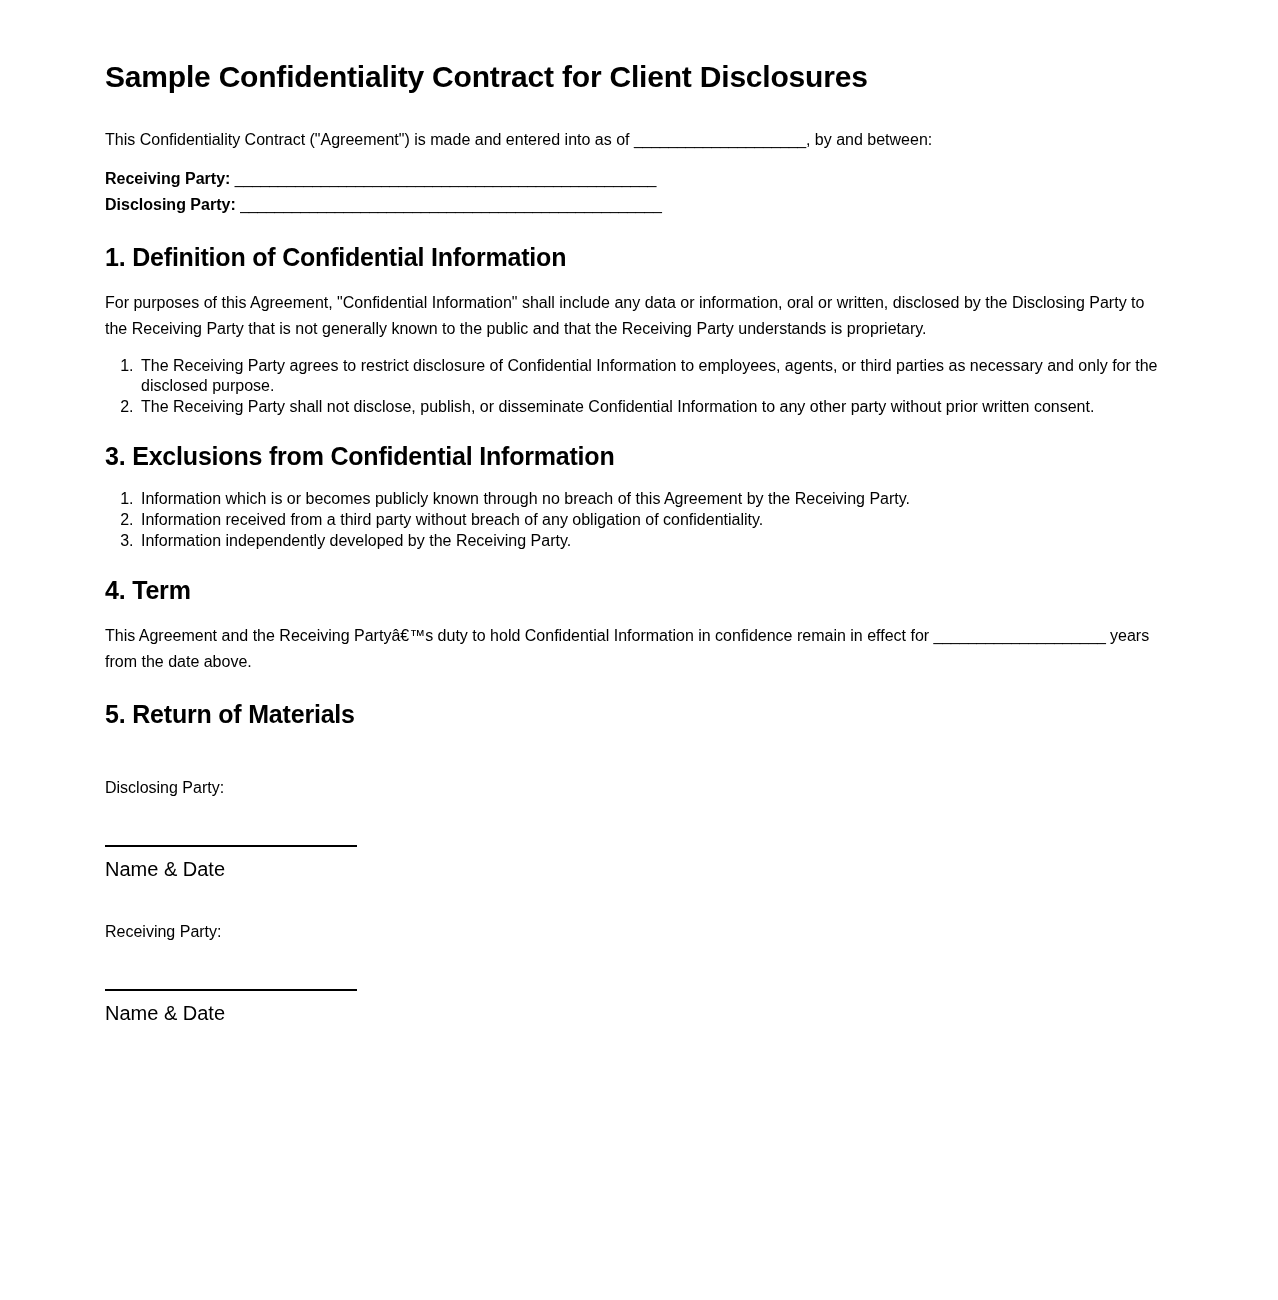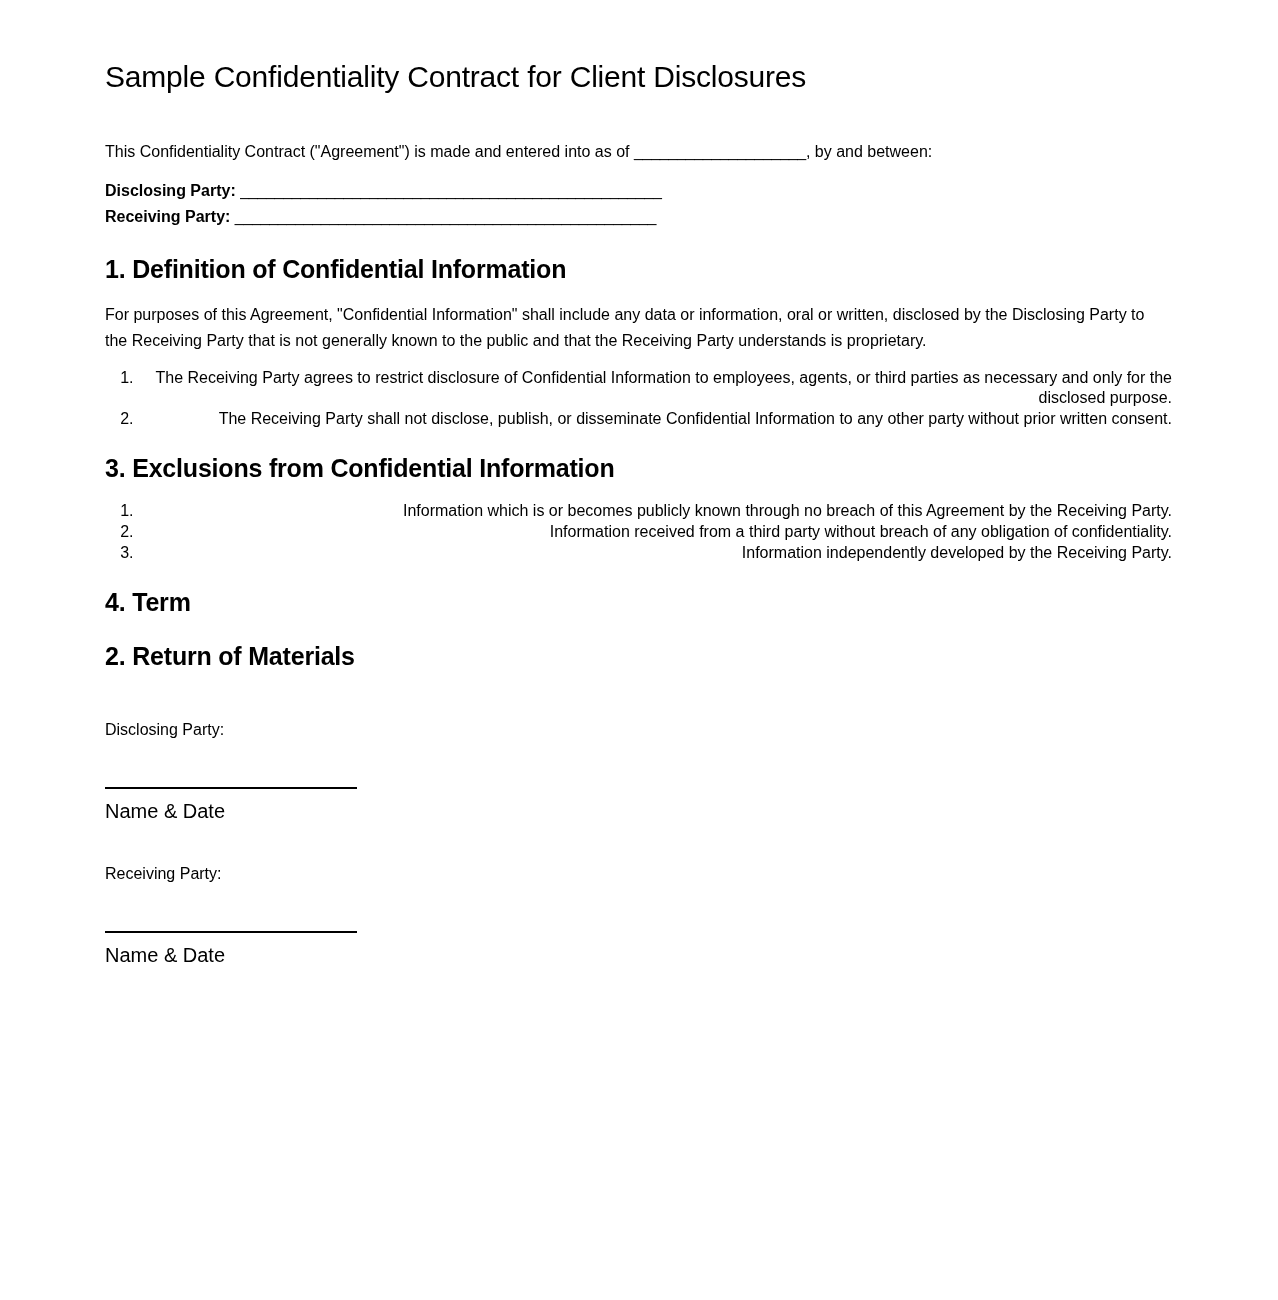--- a/index.html
+++ b/index.html
@@ -17,23 +17,23 @@
     -webkit-font-smoothing: none;
   }
   .page {
     width: 1278px;
     min-height: 1300px;
     background: #ffffff;
     padding: 60px 106px 40px 105px;
   }
   .doc-title {
     font-size: 30px;
-    font-weight: normal;
+    font-weight: bold;
     line-height: 1.15;
-    margin: 0 0 44px 0;
+    margin: 0 0 32px 0;
     letter-spacing: -0.2px;
   }
   p.para {
     font-size: 16px;
     line-height: 1.62;
     margin: 0 4px 14px 0;
   }
   .party-line {
     font-size: 16px;
     line-height: 1.62;
@@ -51,21 +51,20 @@
     font-weight: bold;
     line-height: 1.2;
     margin: 24px 0 18px 0;
     letter-spacing: -0.2px;
   }
   ol.clause-list {
     font-size: 16px;
     line-height: 1.25;
     margin: 0 0 6px 0;
     padding-left: 33px;
-    text-align: right;
   }
   ol.clause-list li {
     margin: 0 0 1px 0;
     padding-left: 3px;
   }
   .sig-block {
     margin-top: 46px;
   }
   .sig-party {
     font-size: 16px;
@@ -89,42 +88,43 @@
 </style>
 </head>
 <body>
 
 <div class="page">
 
   <h1 class="doc-title">Sample Confidentiality Contract for Client Disclosures</h1>
 
   <p class="para"><span>This Confidentiality Contract ("Agreement") is made and entered into as of </span><span class="blank">____________________</span><span>, by and between:</span></p>
 
+  <p class="party-line"><span class="party-label">Receiving Party:</span> <span class="blank">_________________________________________________</span></p>
+
   <p class="party-line"><span class="party-label">Disclosing Party:</span> <span class="blank">_________________________________________________</span></p>
-
-  <p class="party-line"><span class="party-label">Receiving Party:</span> <span class="blank">_________________________________________________</span></p>
 
   <h2 class="section-heading">1. Definition of Confidential Information</h2>
   <p class="para">For purposes of this Agreement, "Confidential Information" shall include any data or information, oral or written, disclosed by the Disclosing Party to the Receiving Party that is not generally known to the public and that the Receiving Party understands is proprietary.</p>
 
   <ol class="clause-list">
     <li>The Receiving Party agrees to restrict disclosure of Confidential Information to employees, agents, or third parties as necessary and only for the disclosed purpose.</li>
     <li>The Receiving Party shall not disclose, publish, or disseminate Confidential Information to any other party without prior written consent.</li>
   </ol>
 
   <h2 class="section-heading">3. Exclusions from Confidential Information</h2>
   <ol class="clause-list">
     <li>Information which is or becomes publicly known through no breach of this Agreement by the Receiving Party.</li>
     <li>Information received from a third party without breach of any obligation of confidentiality.</li>
     <li>Information independently developed by the Receiving Party.</li>
   </ol>
 
   <h2 class="section-heading">4. Term</h2>
+  <p class="para"><span>This Agreement and the Receiving Partyâ€™s duty to hold Confidential Information in confidence remain in effect for </span><span class="blank">____________________</span><span> years from the date above.</span></p>
 
-  <h2 class="section-heading">2. Return of Materials</h2>
+  <h2 class="section-heading">5. Return of Materials</h2>
 
 
   <div class="sig-block">
 
     <p class="sig-party">Disclosing Party:</p>
     <div class="sig-rule"></div>
     <p class="sig-caption">Name &amp; Date</p>
 
     <p class="sig-party">Receiving Party:</p>
     <div class="sig-rule"></div>

